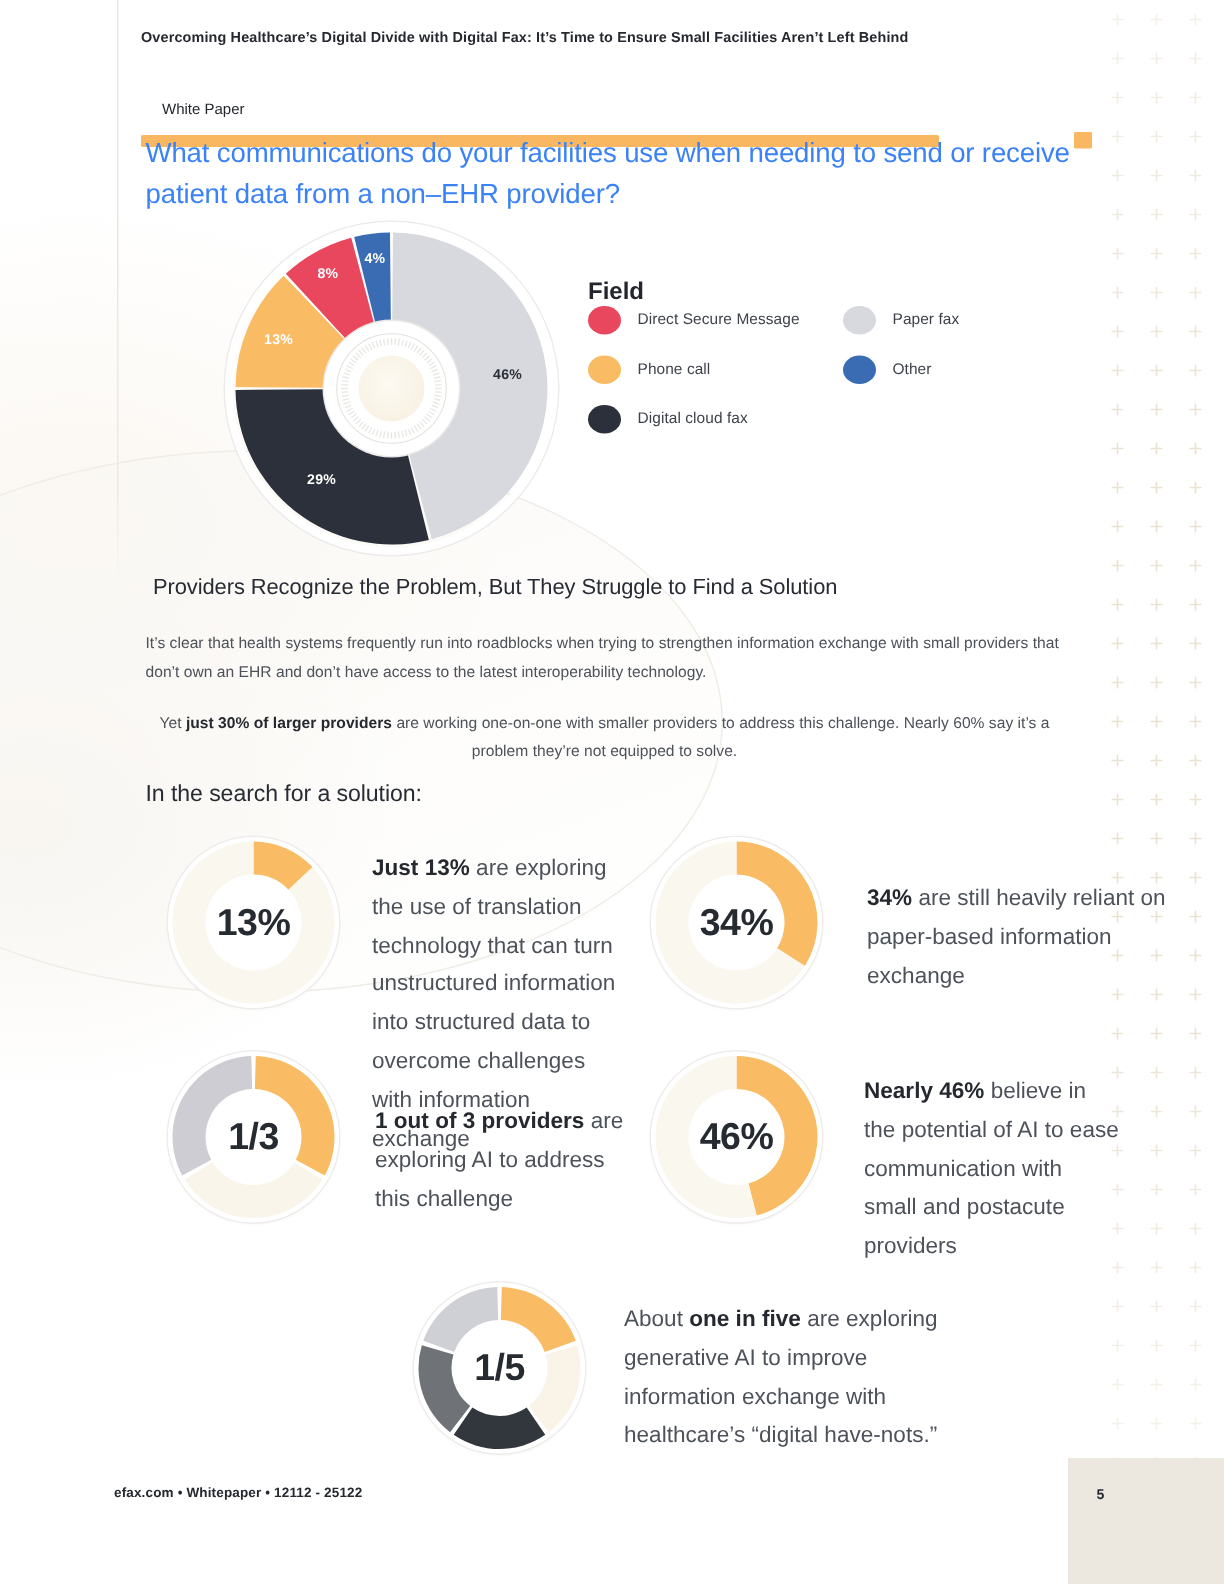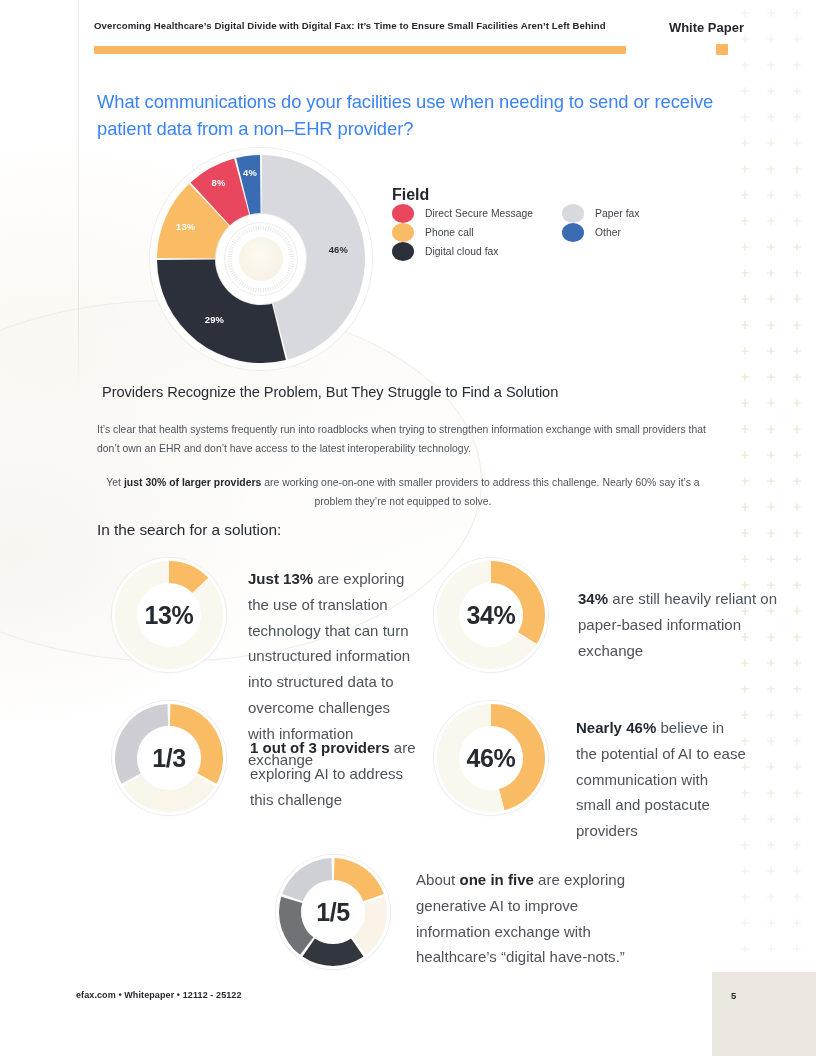--- a/index.html
+++ b/index.html
@@ -53,35 +53,37 @@
   
   .header {
     position: absolute;
     left: 94px; top: 20px;
     width: 650px;
   }
   .header-row {
     display: flex;
     align-items: flex-start;
     justify-content: space-between;
+    flex-direction: column;
   }
   .doc-title {
     font-size: 9.6px;
     font-weight: bold;
     letter-spacing: .1px;
     color: #25282f;
     line-height: 1.3;
     max-width: 540px;
   }
   .doc-kicker {
-    font-size: 13px;
-    font-weight: bold;
+    font-size: 10px;
+    font-weight: normal;
     color: #25282f;
     white-space: nowrap;
     padding-left: 14px;
+    margin-top: 36px;
   }
   .rule-row {
     display: flex;
     align-items: center;
     margin-top: 9px;
   }
   .rule-bar {
     height: 8px;
     width: 532px;
     background: #f9b761;
@@ -157,20 +159,21 @@
     width: 300px;
   }
   .legend-title {
     font-size: 16px;
     font-weight: bold;
     color: #23262d;
   }
   .legend-grid {
     display: grid;
     grid-template-columns: 170px 1fr;
+    row-gap: 14px;
   }
   .legend-item {
     display: flex;
     align-items: center;
   }
   .legend-dot {
     width: 22px; height: 19px;
     border-radius: 11px / 9.5px;
     flex: none;
     margin-right: 11px;

